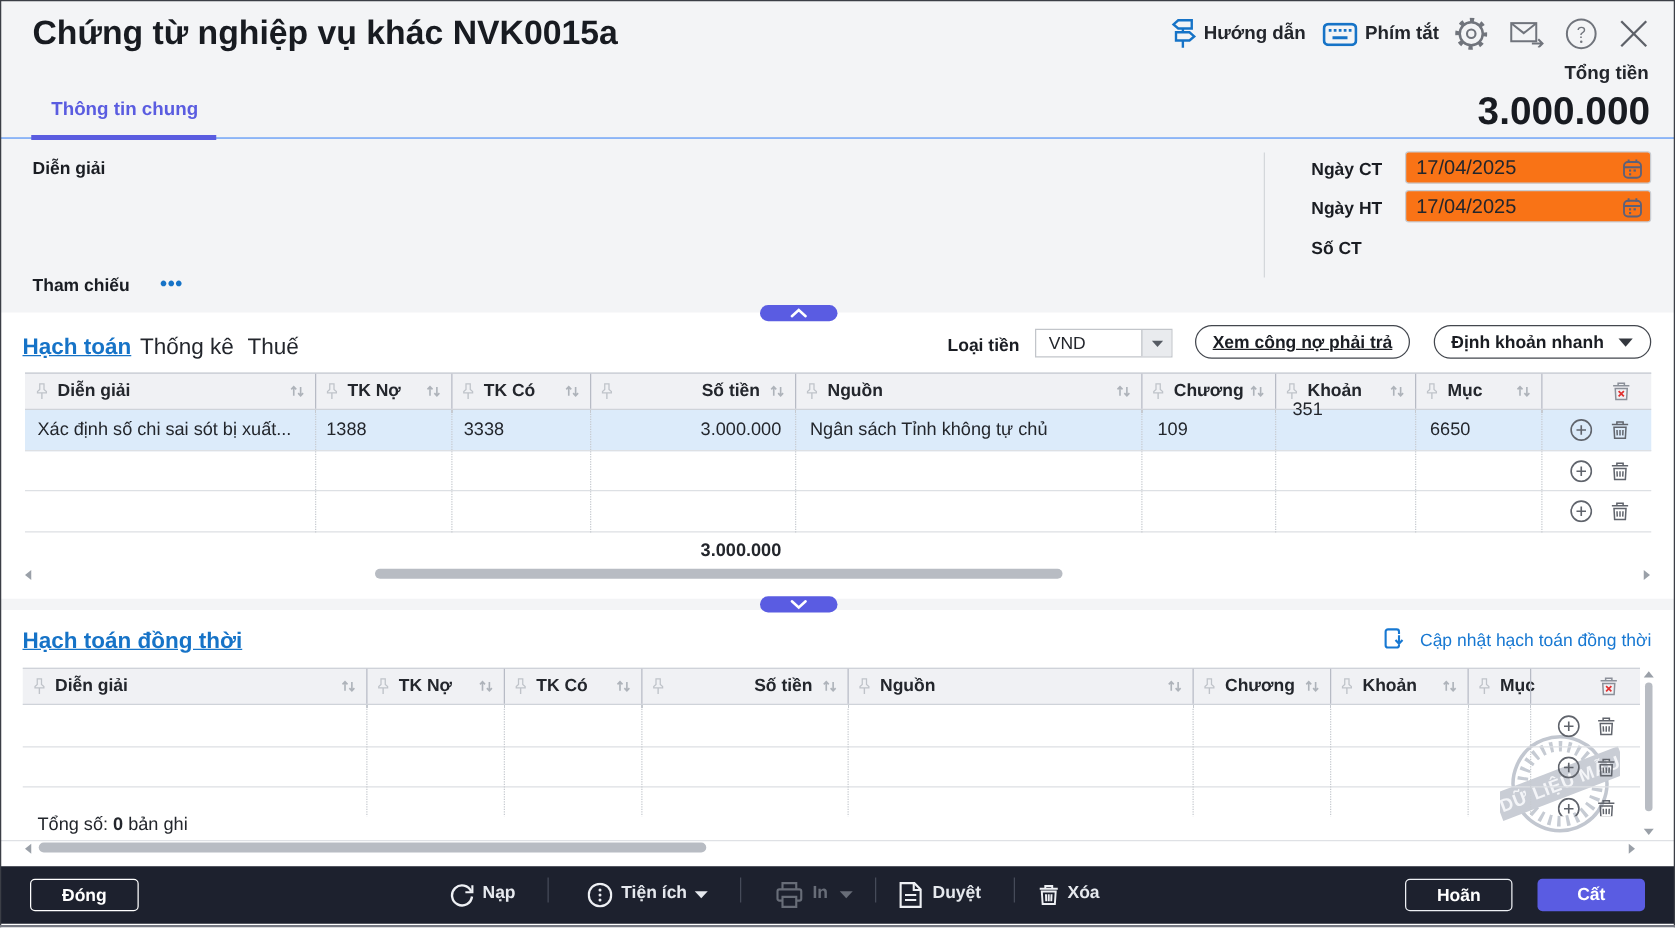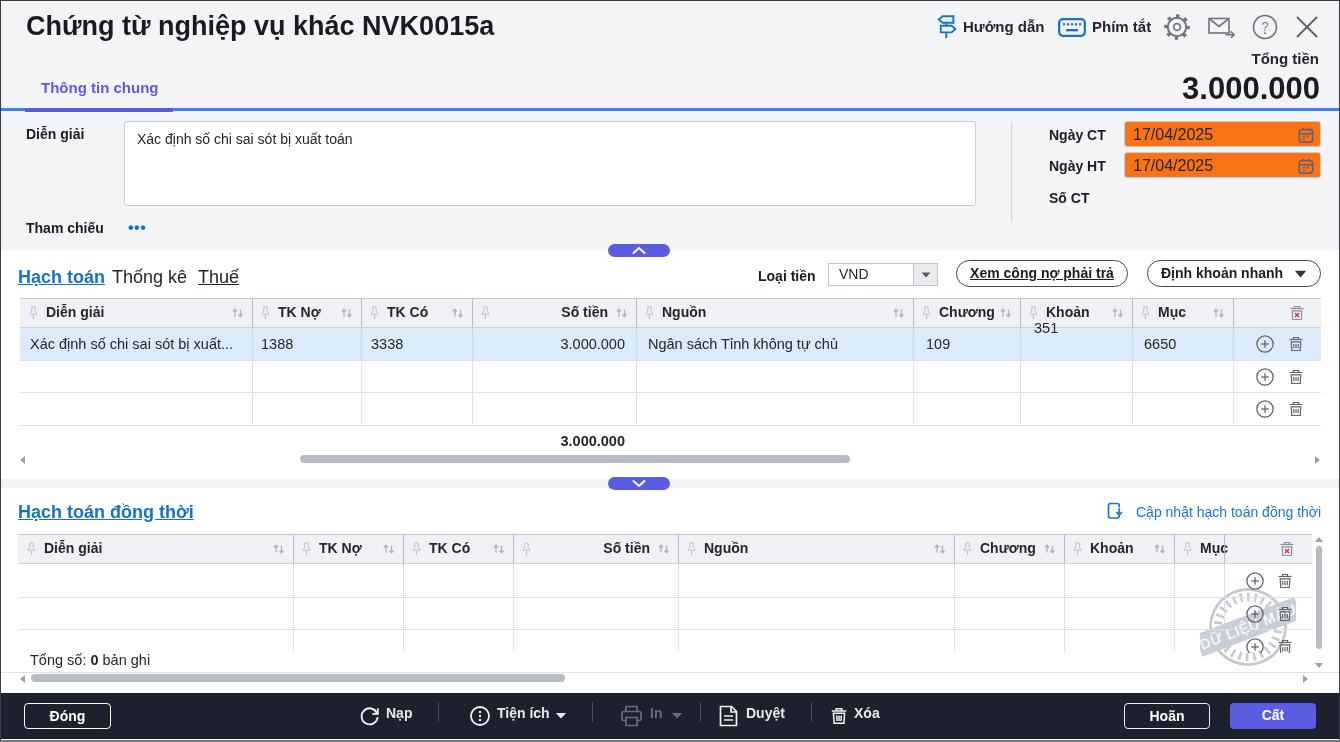--- a/index.html
+++ b/index.html
@@ -1,21 +1,21 @@
 <!DOCTYPE html>
 <html><head>
 <meta charset="utf-8">
 <style>
 * { margin:0; padding:0; box-sizing:border-box; }
 html,body { width:1340px; height:742px; overflow:hidden; }
 body { font-family:"Liberation Sans", sans-serif; position:relative; background:#fff; }
 #frame { position:absolute; inset:0; border-left:1px solid #3b3e46; border-right:1px solid #3b3e46; border-top:1px solid #3b3e46; pointer-events:none; z-index:99; }
 
 
-#header { position:absolute; left:0; top:0; width:1340px; height:111px; background:#f3f4f6; border-bottom:3px solid #3b82f6; }
+#header { position:absolute; left:0; top:0; width:1340px; height:111px; background:#f3f4f6; border-bottom:1px solid #3b82f6; }
 #title { position:absolute; left:26px; top:11px; font-size:27px; font-weight:bold; color:#181b21; }
 #tab1 { position:absolute; left:41px; top:79px; font-size:15px; font-weight:bold; color:#5a5ce0; }
 #tabline { position:absolute; left:25px; top:108px; width:148px; height:4px; background:#5a5ce0; z-index:3;}
 #tongtien-lb { position:absolute; right:21px; top:50px; font-size:15px; font-weight:bold; color:#23262c; }
 #tongtien { position:absolute; right:20px; top:71px; font-size:31px; font-weight:bold; color:#181b21; }
 .hicon { position:absolute; top:14px; }
 .hlabel { position:absolute; top:18px; font-size:15px; font-weight:bold; color:#23262c; }
 
 
 #form { position:absolute; left:0; top:111px; width:1340px; height:139px; background:#f3f4f6; }
@@ -161,21 +161,20 @@
   <div class="hicon" style="left:1294px">
     <svg width="26" height="26" viewBox="0 0 26 26" stroke="#5d6168" stroke-width="1.8">
         <line x1="3" y1="3" x2="23" y2="23"></line>
         <line x1="23" y1="3" x2="3" y2="23"></line>
       </svg>
   </div>
 </div>
 
 <div id="form">
   <div class="flabel" style="left:26px; top:15px;">Diễn giải</div>
-  <div id="ta">Xác định số chi sai sót bị xuất toán</div>
   <div class="flabel" style="left:26px; top:109px;">Tham chiếu</div>
   <div id="dots" style="position:absolute; left:128px; top:108px; color:#1673c7; font-size:16px; font-weight:bold; letter-spacing:0.5px;">•••</div>
   <div id="vdiv"></div>
   <div class="flabel" style="left:1049px; top:16px;">Ngày CT</div>
   <div class="flabel" style="left:1049px; top:47px;">Ngày HT</div>
   <div class="flabel" style="left:1049px; top:79px;">Số CT</div>
   <div class="dinput" style="top:10px;">17/04/2025<svg class="cal" viewBox="0 0 18 18">
         <use href="#cal"></use>
       </svg></div>
   <div class="dinput" style="top:41px;">17/04/2025<svg class="cal" viewBox="0 0 18 18">
@@ -190,21 +189,21 @@
   </div>
 <div id="band2"></div>
 <div class="pillbtn" style="top:477px;">
     <svg width="16" height="9" viewBox="0 0 16 9">
       <path d="M2.5 2 L8 7 L13.5 2" fill="none" stroke="#fff" stroke-width="2" stroke-linecap="round"></path>
     </svg>
   </div>
 
 <div class="stab" id="stab-active" style="left:18px; top:267px;">Hạch toán</div>
 <div class="stab" style="left:112px; top:267px;">Thống kê</div>
-<div class="stab" style="left:198px; top:267px;text-decoration:underline;">Thuế</div>
+<div class="stab" style="left:198px; top:267px;">Thuế</div>
 <div class="flabel" style="left:758px; top:268px;">Loại tiền</div>
 <div id="vnd">VND<span class="arr"><svg width="24" height="21" viewBox="0 0 24 21">
         <path d="M7.5 8.5 h9 l-4.5 5z" fill="#565b63"></path>
       </svg></span></div>
 <div class="pillbig" style="left:956px; width:172px;text-decoration:underline;">Xem công nợ phải trả</div>
 <div class="pillbig" style="left:1147px; width:174px;">Định khoản nhanh <svg width="13" height="8" viewBox="0 0 13 8" style="margin-left:7px">
       <path d="M0.8 0.8 h11.4 L6.5 7.4z" fill="#33373e"></path>
     </svg></div>
 
 <div id="grid1" style="position:absolute; left:20px; top:298px; width:1301px;">

